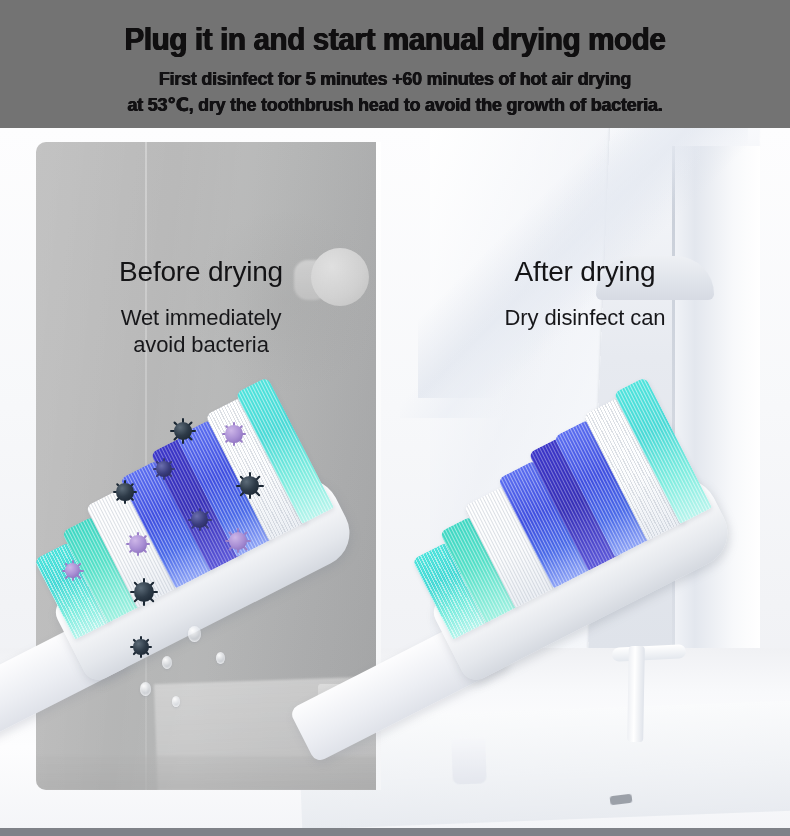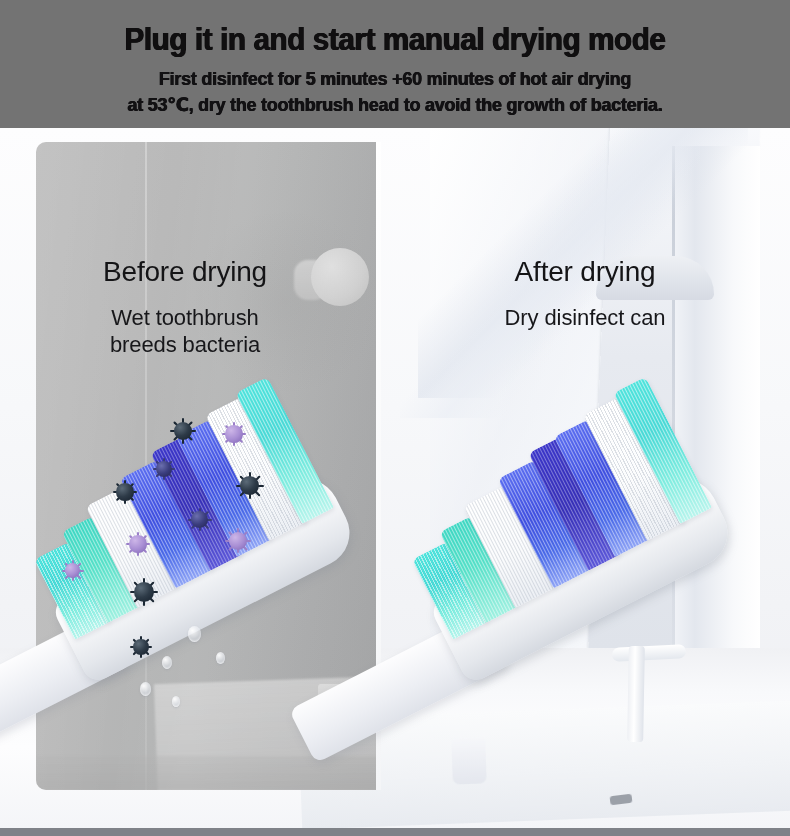--- a/index.html
+++ b/index.html
@@ -172,21 +172,21 @@
 
   
   .lbl{position:absolute;z-index:25;color:#121215;text-align:center;}
   .lbl .big{
     font-size:28px;font-weight:400;line-height:1.12;letter-spacing:-.2px;color:#141416;
   }
   .lbl .sub{
     font-size:22px;font-weight:400;line-height:1.2;letter-spacing:-.1px;color:#17171a;
   }
   .lbl .sub span{display:block;white-space:nowrap;}
-  .lbl-left{left:40px;top:128px;width:290px;}
+  .lbl-left{left:56px;top:128px;width:290px;}
   .lbl-left .sub{margin-top:18px;}
   .lbl-right{left:420px;top:128px;width:330px;}
   .lbl-right .sub{margin-top:18px;}
 
   
   .brush{position:absolute;z-index:20;}
   .brush .wrap{position:relative;width:100%;height:100%;
     transform:rotate(-27deg);transform-origin:50% 50%;}
 
   
@@ -460,22 +460,22 @@
         <div class="tuft t-deep" style="left:54%; top:16%; width:11%; height:44%;"></div>
         <div class="tuft t-blue" style="left:63%; top:15%; width:12%; height:45%;"></div>
         <div class="tuft t-white" style="left:74%; top:13%; width:13%; height:47%;"></div>
         <div class="tuft t-cyan" style="left:85%; top:11%; width:11%; height:49%;"></div>
       </div>
     </div>
 
     <div class="lbl lbl-left">
       <div class="big">Before drying</div>
       <div class="sub">
-        <span>Wet toothbrush</span>
-        <span>breeds bacteria</span>
+        <span>Wet immediately</span>
+        <span>avoid bacteria</span>
       </div>
     </div>
 
     <div class="lbl lbl-right">
       <div class="big">After drying</div>
       <div class="sub">
         <span>Dry disinfect can</span>
       </div>
     </div>
 

